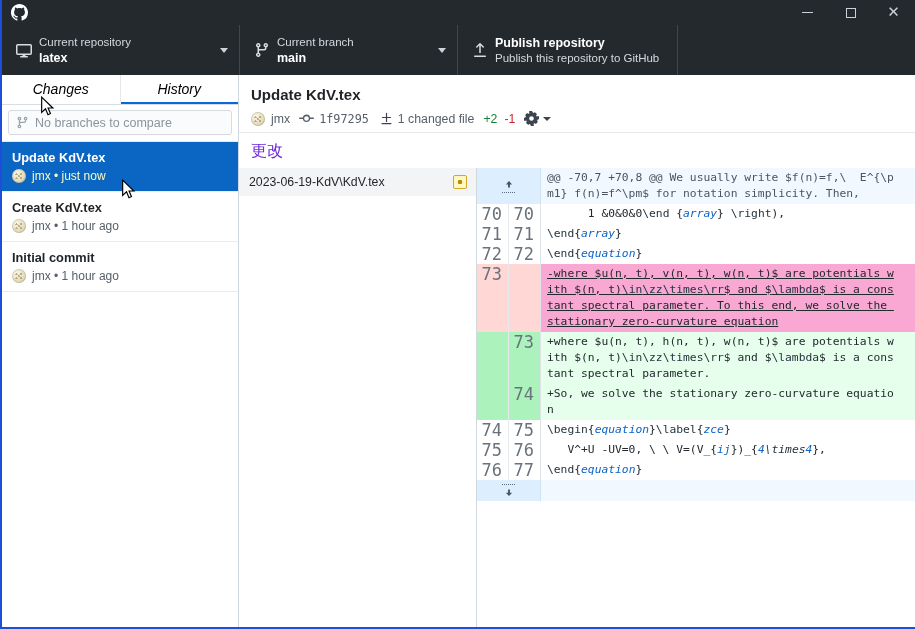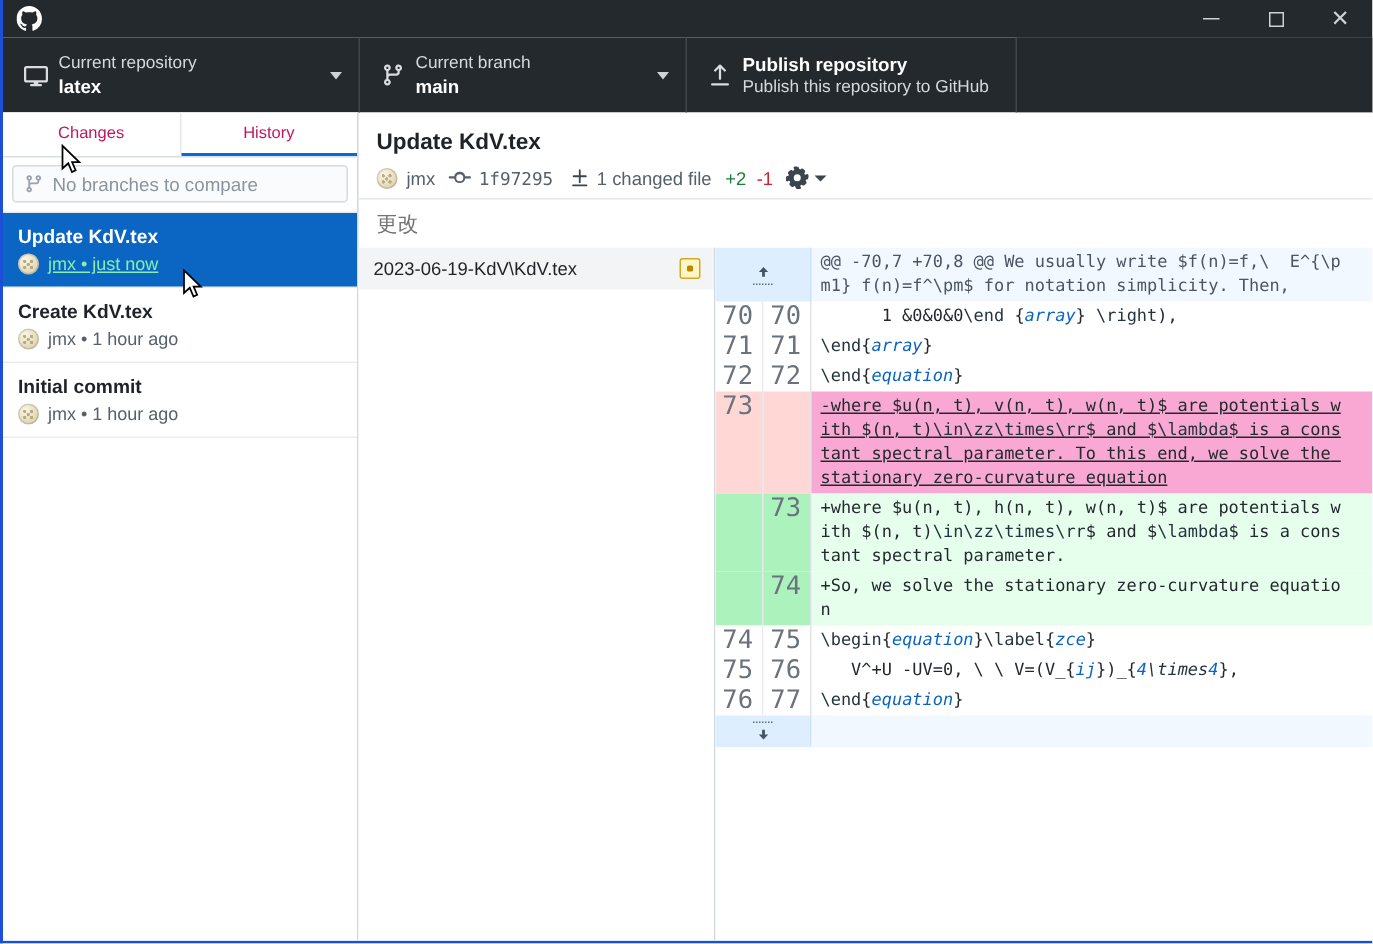--- a/index.html
+++ b/index.html
@@ -84,23 +84,24 @@
   .sidebar {
     width: 237px; flex: none;
     border-right: 1px solid #d0d7de;
     display: flex; flex-direction: column;
     background: #ffffff;
     min-height: 0;
   }
   .tabs { display: flex; height: 30px; flex: none; border-bottom: 1px solid #d8dee4; }
   .tab {
     flex: 1; display: flex; align-items: center; justify-content: center;
-    font-size: 11px; color: #be185d;
+    font-size: 14px; color: #000000;
     border-bottom: 2px solid transparent;
     cursor: default;
+    font-style: italic;
   }
   .tab.active { border-bottom-color: #0969da; }
   .tab.left { border-right: 1px solid #e4e8ec; }
 
   .compare-wrap { padding: 5px 6px 6px 6px; flex: none; border-bottom: 1px solid #e6eaee; }
   .compare-box {
     height: 25px; border: 1px solid #d6dbe0; border-radius: 3px;
     background: #fafbfc;
     display: flex; align-items: center; padding: 0 7px;
     color: #8b949e; font-size: 12.5px;
@@ -131,21 +132,21 @@
     content: "";
     position: absolute; left: 2px; top: 3px; right: 2px; bottom: 2px;
     background:
       radial-gradient(circle at 25% 25%, #b9ab82 0 1px, transparent 1.2px),
       radial-gradient(circle at 70% 25%, #b9ab82 0 1px, transparent 1.2px),
       radial-gradient(circle at 25% 70%, #b9ab82 0 1px, transparent 1.2px),
       radial-gradient(circle at 70% 70%, #b9ab82 0 1px, transparent 1.2px),
       radial-gradient(circle at 48% 48%, #b9ab82 0 1px, transparent 1.2px);
   }
   .commit-sub { font-size: 12px; color: #57606a; white-space: nowrap; }
-  .commit.selected .commit-sub { color: #86efac; text-decoration: underline; }
+  .commit.selected .commit-sub { color: #fef9c3; }
 
   
   .main { flex: 1; display: flex; flex-direction: column; min-width: 0; min-height: 0; }
 
   .commit-header { padding: 10px 12px 6px 12px; flex: none; border-bottom: 1px solid #e4e8ec; }
   .ch-title { font-size: 15px; font-weight: bold; color: #1f2328; line-height: 20px; }
   .ch-meta { display: flex; align-items: center; margin-top: 6px; font-size: 12.3px; color: #57606a; }
   .ch-meta .avatar { width: 14px; height: 14px; }
   .ch-author { color: #57606a; margin-right: 9px; }
   .ch-sha-icon { display: flex; align-items: center; margin-right: 5px; color: #57606a; }
@@ -154,21 +155,21 @@
   .ch-files { margin-right: 9px; }
   .ch-add { color: #1a7f37; margin-right: 7px; }
   .ch-del { color: #cf222e; margin-right: 9px; }
   .ch-gear { display: flex; align-items: center; color: #3c444d; margin-right: 4px; }
   .ch-gear-caret {
     width: 0; height: 0;
     border-left: 4px solid transparent; border-right: 4px solid transparent;
     border-top: 4.5px solid #3c444d;
   }
 
-  .section-label { padding: 8px 0 6px 12px; font-size: 14px; color: #737373; flex: none; }
+  .section-label { padding: 8px 0 6px 12px; font-size: 16px; color: #6d28d9; flex: none; }
 
   .split { flex: 1; display: flex; min-height: 0; }
 
   
   .filelist { width: 238px; flex: none; border-right: 1px solid #d0d7de; overflow: hidden; background: #fff; }
   .file-row {
     height: 28px; display: flex; align-items: center;
     padding: 0 9px 0 10px; background: #f3f4f6;
     font-size: 12.3px; color: #1f2328;
     cursor: default;

